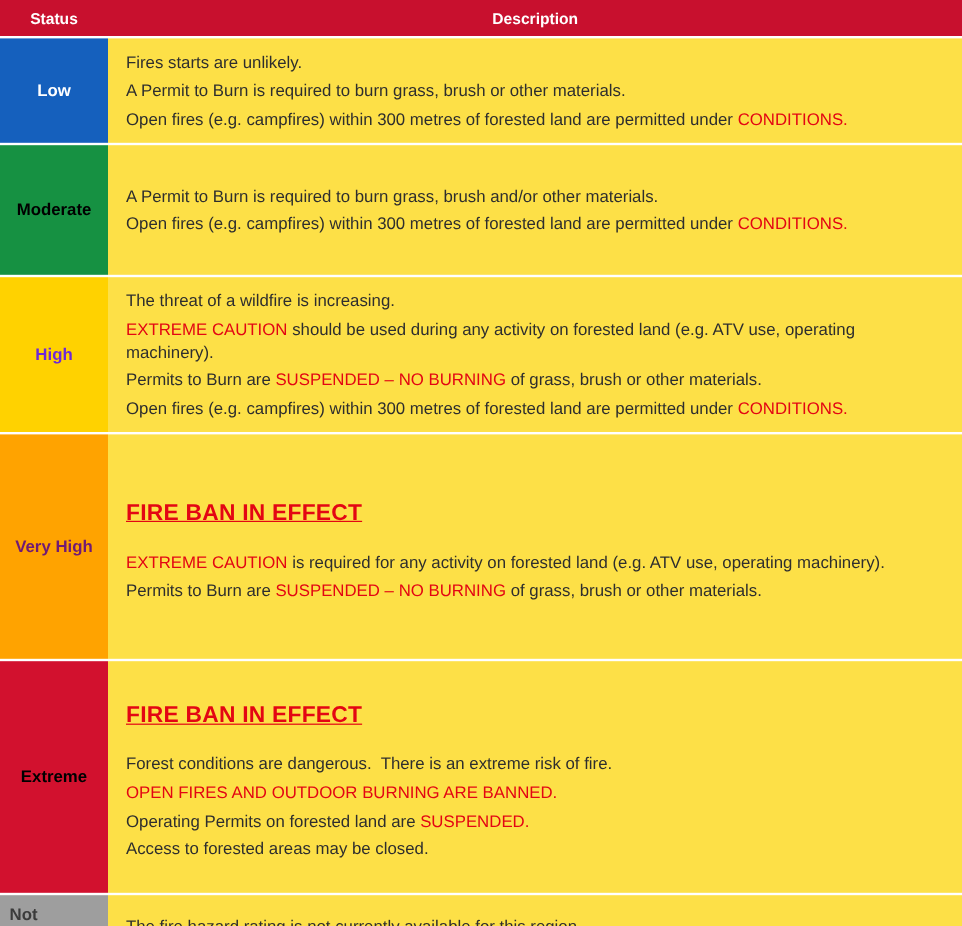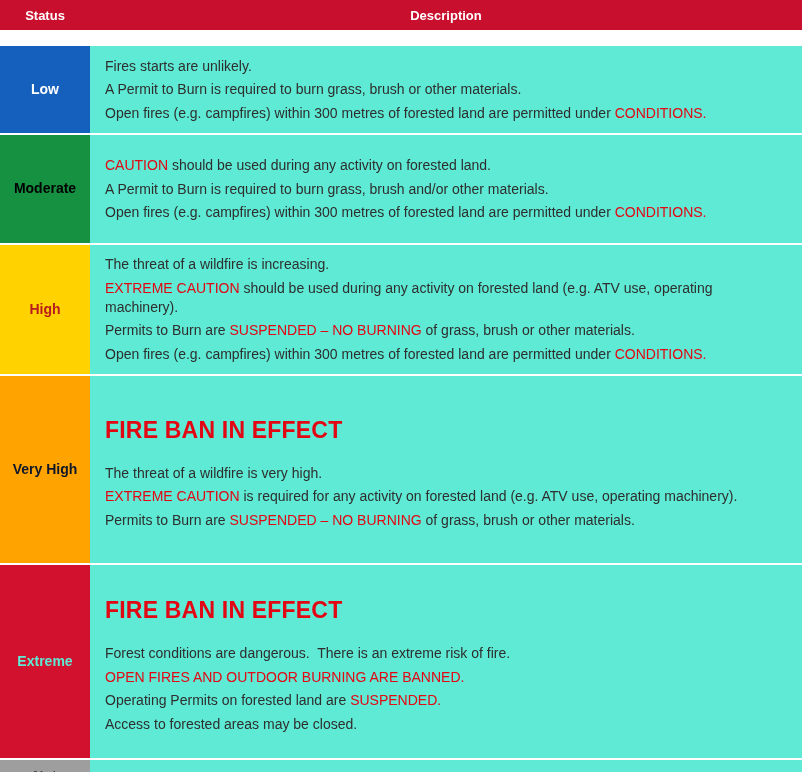--- a/index.html
+++ b/index.html
@@ -8,21 +8,21 @@
     background: #ffffff;
     font-family: "Liberation Sans", "DejaVu Sans", sans-serif;
   }
   .table {
     width: 802px;
     box-sizing: border-box;
   }
   .header {
     display: flex;
     height: 30px;
-    margin-bottom: 16px;
+    margin-bottom: 2px;
     color: #ffffff;
     font-weight: bold;
     font-size: 13px;
   }
   .header-status {
     width: 90px;
     flex: none;
     display: flex;
     align-items: center;
     justify-content: center;
@@ -44,49 +44,49 @@
   .row:nth-child(3) { min-height: 104px; }
   .row:nth-child(4) { min-height: 187px; }
   .row:nth-child(5) { min-height: 193px; }
   .row:nth-child(6) { min-height: 52px; }
   .status-cell {
     width: 90px;
     flex: none;
     display: flex;
     align-items: center;
     justify-content: center;
-    text-align: center;
     font-weight: bold;
     font-size: 14px;
     padding: 4px 8px;
     box-sizing: border-box;
     line-height: 1.25;
   }
   .desc-cell {
     flex: 1;
-    background: #5eead4;
+    background: #fde047;
     display: flex;
     flex-direction: column;
     justify-content: center;
     padding: 8px 14px 8px 15px;
     box-sizing: border-box;
     color: #2e2e2e;
     font-size: 14px;
   }
   .desc-cell p {
     margin: 2.5px 0;
     line-height: 1.33;
     white-space: pre-wrap;
   }
   .desc-cell p.heading {
-    font-size: 23px;
+    font-size: 19px;
     font-weight: bold;
     color: var(--em-red, #E30613);
     margin: 8px 0 16px 0;
     letter-spacing: 0.2px;
+    text-decoration: underline;
   }
   .em {
     color: var(--em-red, #E30613);
     font-weight: normal;
   }
 </style>
 </head>
 <body>
 
 <div class="table">
@@ -99,45 +99,43 @@
         <div class="status-cell" style="background: rgb(21, 96, 189); color: rgb(255, 255, 255);">Low</div>
         <div class="desc-cell" style="color: rgb(46, 46, 46);">
           <p><span>Fires starts are unlikely.</span></p>
           <p><span>A Permit to Burn is required to burn grass, brush or other materials.</span></p>
           <p><span>Open fires (e.g. campfires) within 300 metres of forested land are permitted under </span><span class="em">CONDITIONS.</span></p>
         </div>
       </div>
       <div class="row">
         <div class="status-cell" style="background: rgb(22, 145, 66); color: #000000;">Moderate</div>
         <div class="desc-cell" style="color: rgb(46, 46, 46);">
-          <p><span class="em">CAUTION</span><span> should be used during any activity on forested land.</span></p>
           <p><span>A Permit to Burn is required to burn grass, brush and/or other materials.</span></p>
           <p><span>Open fires (e.g. campfires) within 300 metres of forested land are permitted under </span><span class="em">CONDITIONS.</span></p>
         </div>
       </div>
       <div class="row">
-        <div class="status-cell" style="background: rgb(255, 210, 0); color: #b91c1c;">High</div>
+        <div class="status-cell" style="background: rgb(255, 210, 0); color: #6d28d9;">High</div>
         <div class="desc-cell" style="color: rgb(46, 46, 46);">
           <p><span>The threat of a wildfire is increasing.</span></p>
           <p><span class="em">EXTREME CAUTION</span><span> should be used during any activity on forested land (e.g. ATV use, operating machinery).</span></p>
           <p><span>Permits to Burn are </span><span class="em">SUSPENDED – NO BURNING</span><span> of grass, brush or other materials.</span></p>
           <p><span>Open fires (e.g. campfires) within 300 metres of forested land are permitted under </span><span class="em">CONDITIONS.</span></p>
         </div>
       </div>
       <div class="row">
-        <div class="status-cell" style="background: rgb(255, 163, 0); color: #0f172a;">Very High</div>
+        <div class="status-cell" style="background: rgb(255, 163, 0); color: #701a75;">Very High</div>
         <div class="desc-cell" style="color: rgb(46, 46, 46);">
           <p class="heading"><span>FIRE BAN IN EFFECT</span></p>
-          <p><span>The threat of a wildfire is very high.</span></p>
           <p><span class="em">EXTREME CAUTION</span><span> is required for any activity on forested land (e.g. ATV use, operating machinery).</span></p>
           <p><span>Permits to Burn are </span><span class="em">SUSPENDED – NO BURNING</span><span> of grass, brush or other materials.</span></p>
         </div>
       </div>
       <div class="row">
-        <div class="status-cell" style="background: rgb(210, 17, 46); color: #5eead4;">Extreme</div>
+        <div class="status-cell" style="background: rgb(210, 17, 46); color: #000000;">Extreme</div>
         <div class="desc-cell" style="color: rgb(46, 46, 46);">
           <p class="heading"><span>FIRE BAN IN EFFECT</span></p>
           <p><span>Forest conditions are dangerous.  There is an extreme risk of fire.</span></p>
           <p><span class="em">OPEN FIRES AND OUTDOOR BURNING ARE BANNED.</span></p>
           <p><span>Operating Permits on forested land are </span><span class="em">SUSPENDED.</span></p>
           <p><span>Access to forested areas may be closed.</span></p>
         </div>
       </div>
       <div class="row">
         <div class="status-cell" style="background: rgb(158, 158, 158); color: rgb(59, 59, 59);">Not Available</div>

